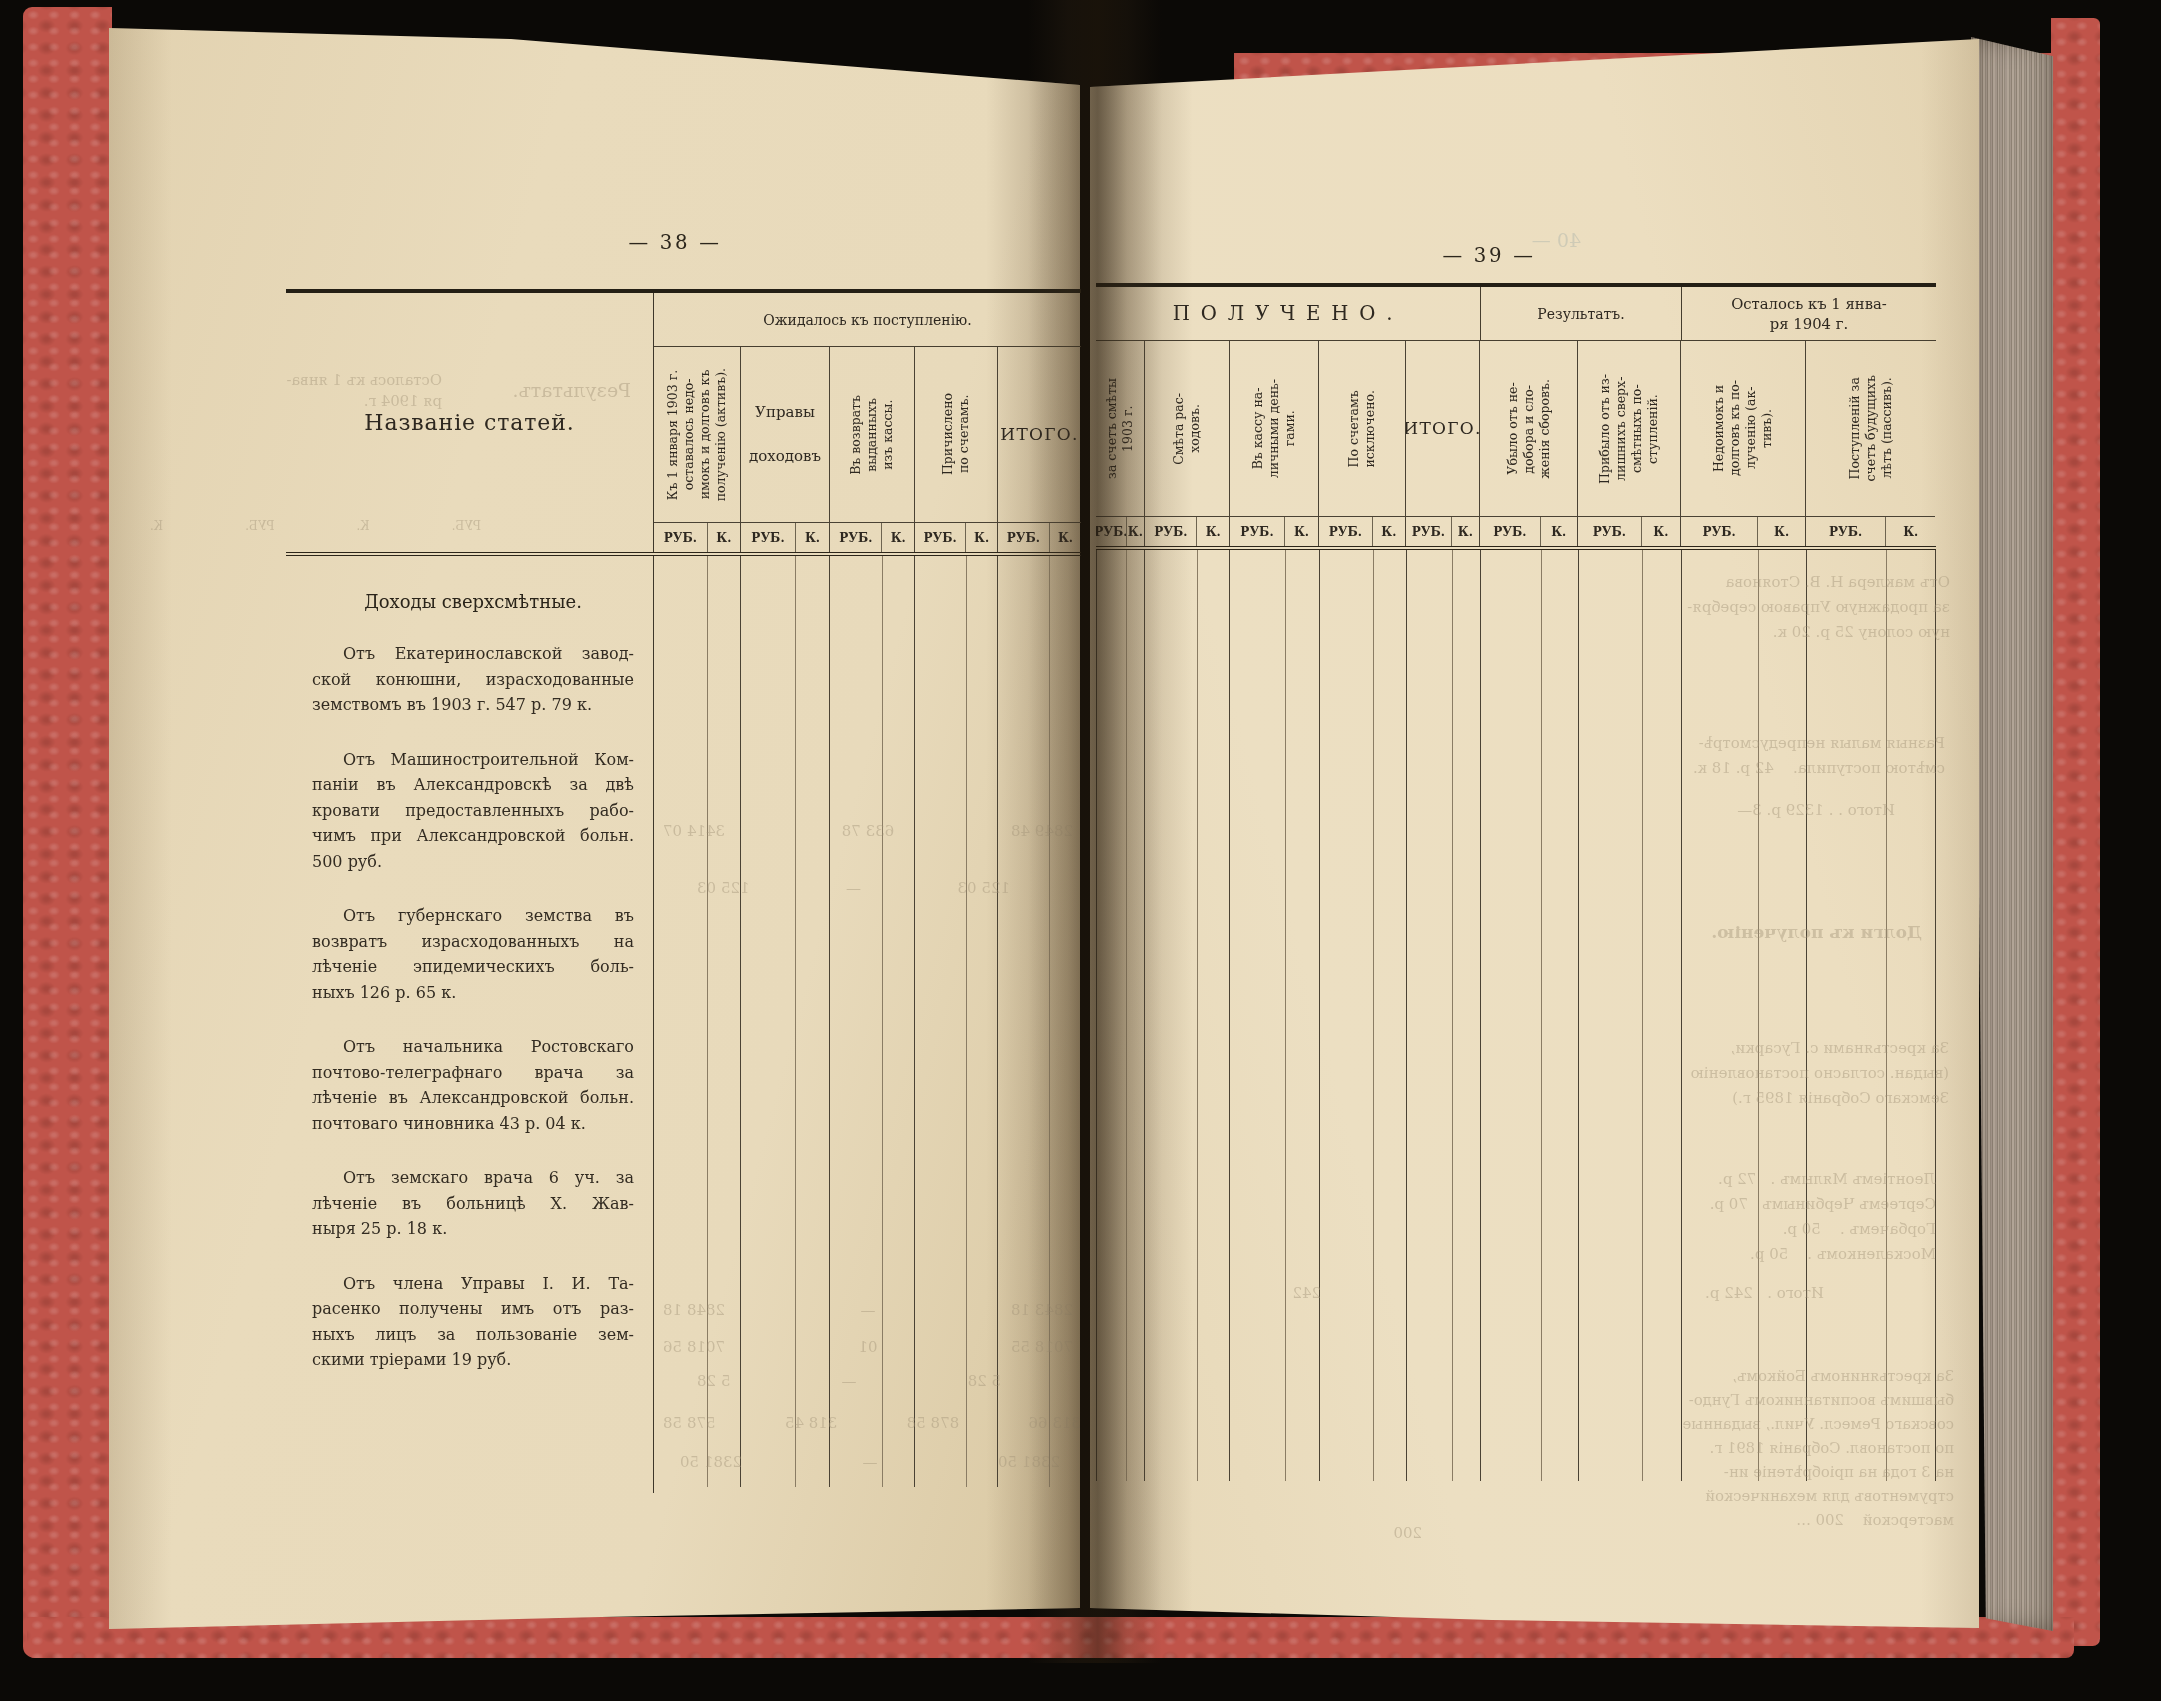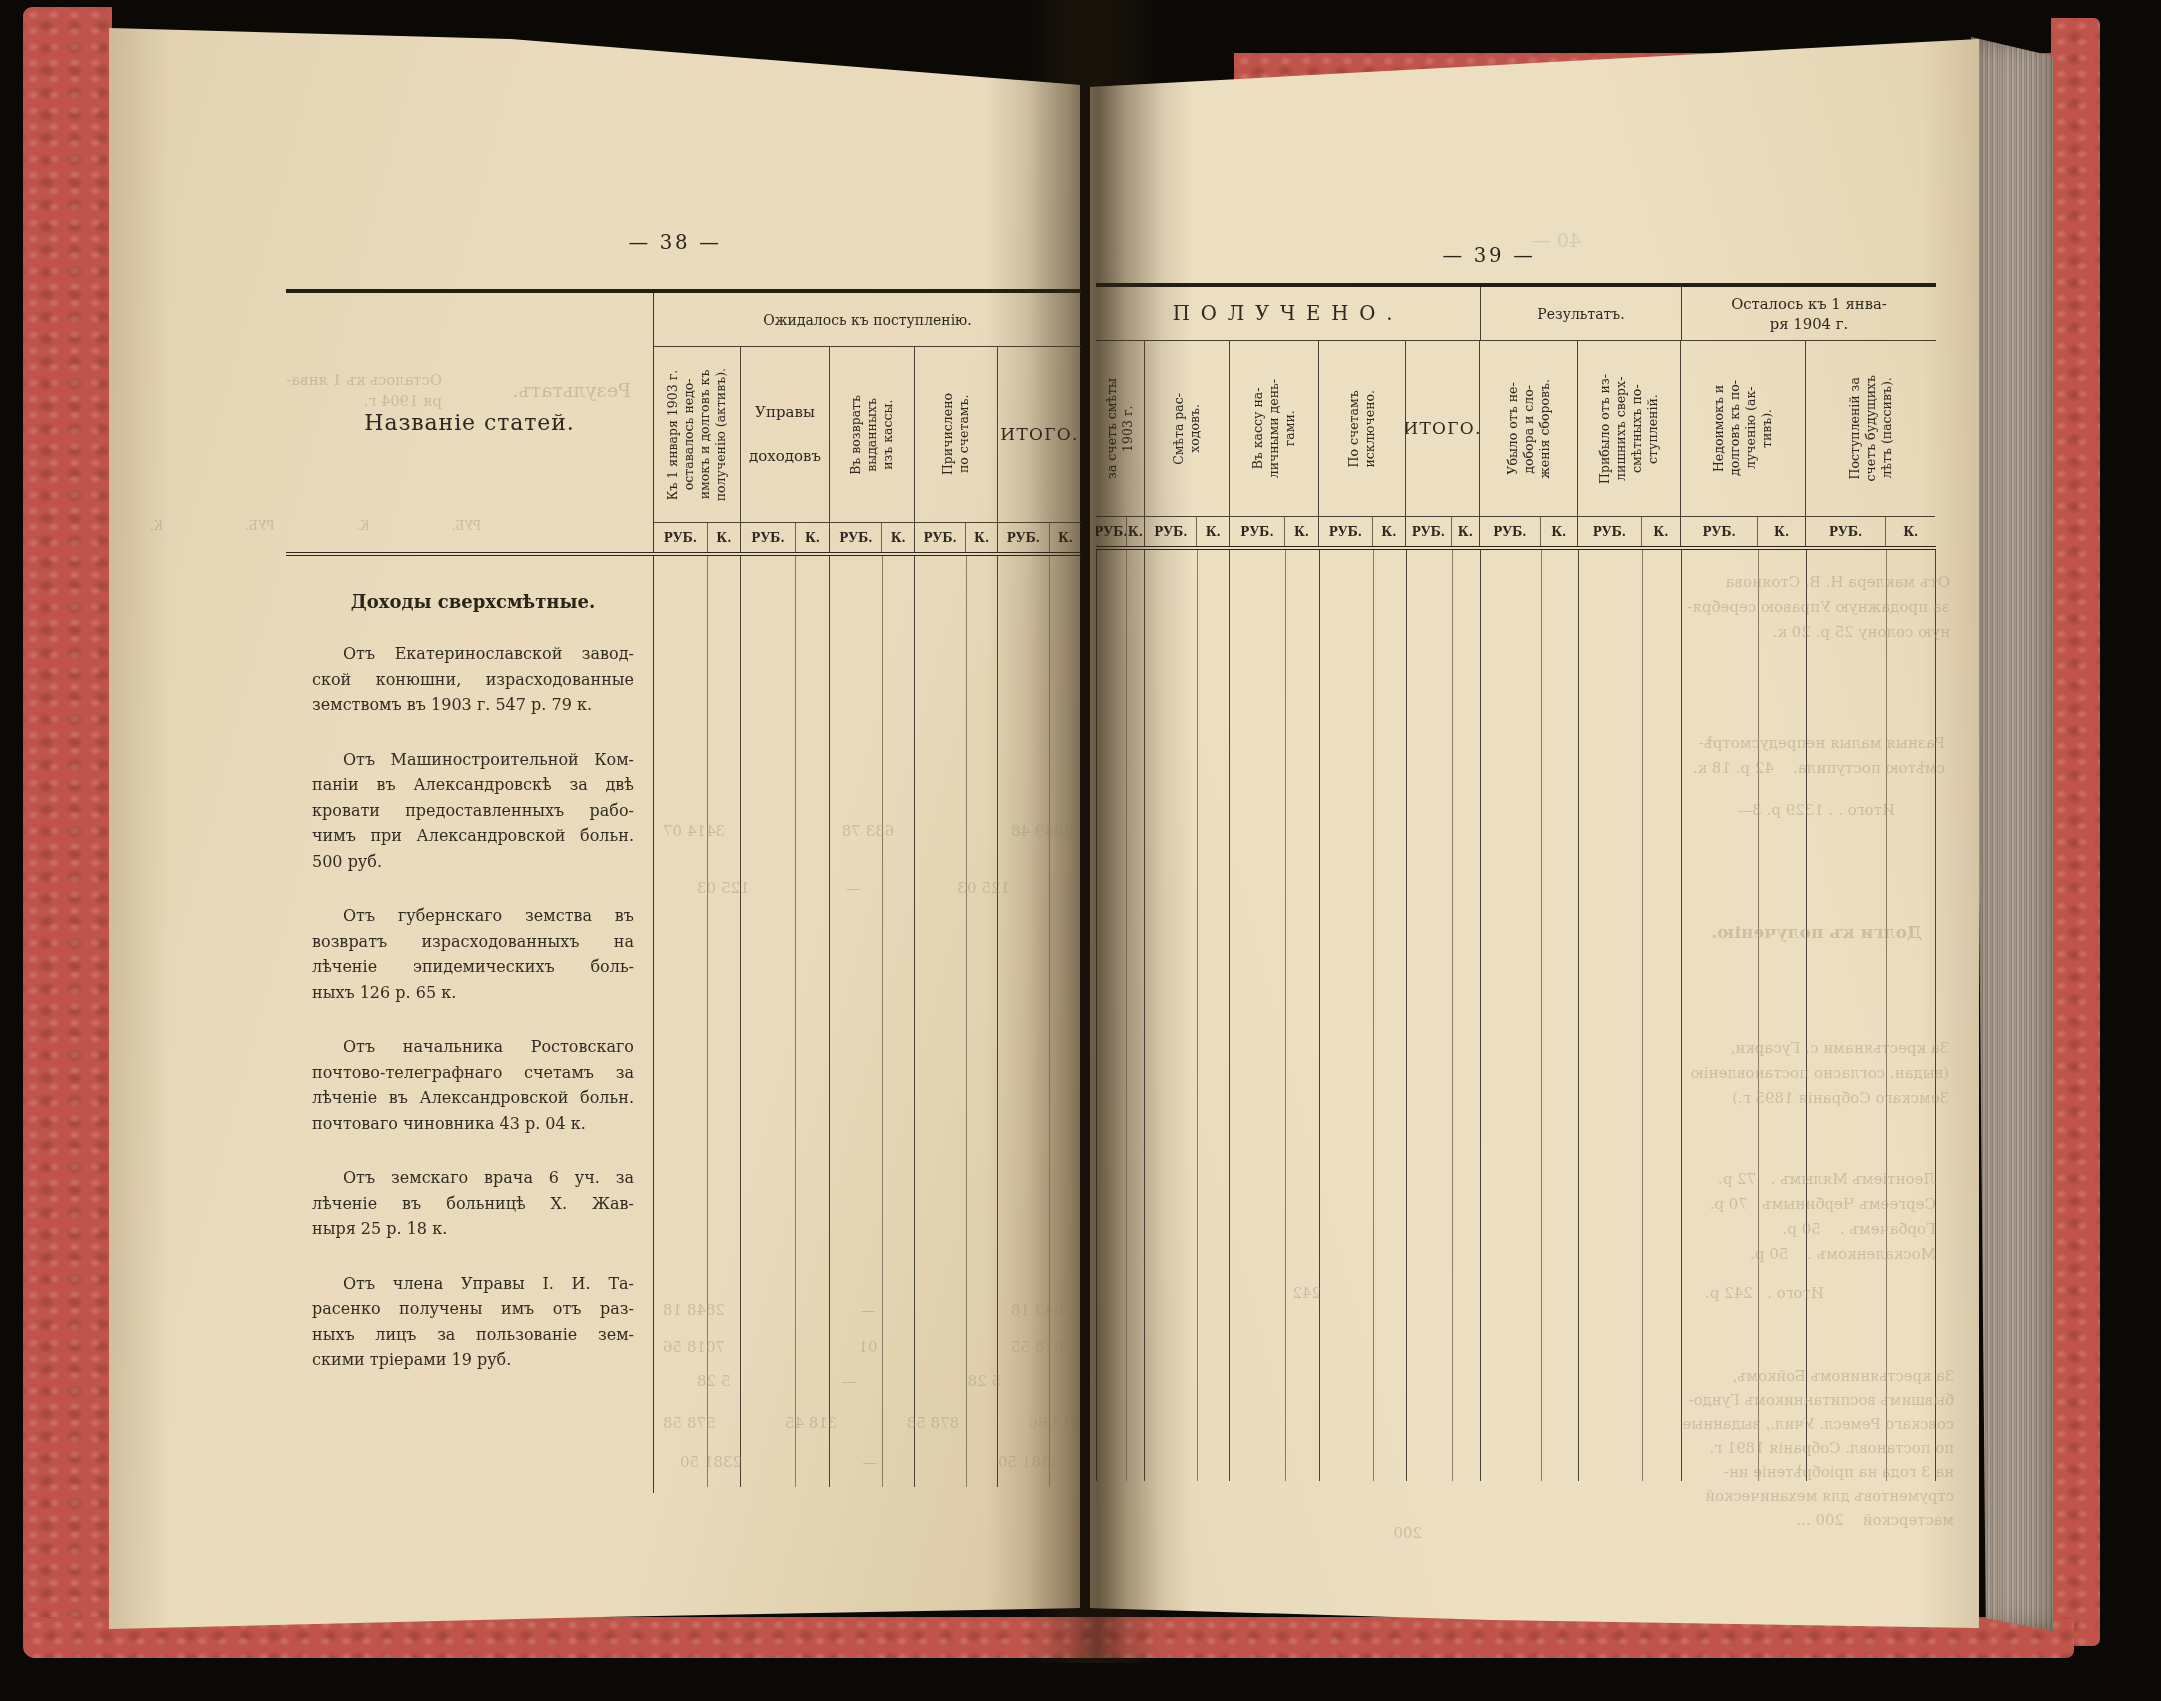--- a/index.html
+++ b/index.html
@@ -66,21 +66,21 @@
   .u-rub{width:62%;display:flex;align-items:center;justify-content:center;}
   .u-kop{width:38%;border-left:0.9px solid #6e6450;display:flex;align-items:center;justify-content:center;}
   .tbl-body{position:relative;display:flex;height:937px;}
   .name-body{width:368px;box-sizing:border-box;border-right:1.3px solid #3e372a;
      padding:35px 19px 0 26px;}
   .lines{position:relative;flex:1;}
   .vline{position:absolute;top:0;bottom:6.3px;}
   .vline.major{width:1.1px;background:#4a4234;}
   .vline.minor{width:0.7px;background:#8a7c64;}
   
-  .sec-head{font-weight:bold;font-size:18px;text-align:center;margin-bottom:11.6px;
+  .sec-head{font-weight:normal;font-size:18px;text-align:center;margin-bottom:11.6px;
      font-family:"DejaVu Serif", serif;color:#2a241a;}
   .para{margin-top:29px;}
   .para .line{font-size:16px;line-height:25.5px;color:#332c22;}
   .para .line.j{text-align:justify;text-align-last:justify;}
   .para .line.first{text-indent:31px;}
   
   .bleed{position:absolute;transform:scaleX(-1);opacity:.42;color:#a09176;filter:blur(0.3px);}
   .bleed .bl-line{white-space:pre;}
   .bleed.spread{display:flex;justify-content:space-between;}
   .bleed.bold{font-weight:bold;opacity:.40;}
@@ -189,21 +189,21 @@
               <div class="line">500 руб.</div>
             </div>
             <div class="para">
               <div class="line first j">Отъ губернскаго земства въ</div>
               <div class="line j">возвратъ израсходованныхъ на</div>
               <div class="line j">лѣченіе эпидемическихъ боль-</div>
               <div class="line">ныхъ 126 р. 65 к.</div>
             </div>
             <div class="para">
               <div class="line first j">Отъ начальника Ростовскаго</div>
-              <div class="line j">почтово-телеграфнаго счетамъ за</div>
+              <div class="line j">почтово-телеграфнаго врача за</div>
               <div class="line j">лѣченіе въ Александровской больн.</div>
               <div class="line">почтоваго чиновника 43 р. 04 к.</div>
             </div>
             <div class="para">
               <div class="line first j">Отъ земскаго врача 6 уч. за</div>
               <div class="line j">лѣченіе въ больницѣ Х. Жав-</div>
               <div class="line">ныря 25 р. 18 к.</div>
             </div>
             <div class="para">
               <div class="line first j">Отъ члена Управы І. И. Та-</div>

